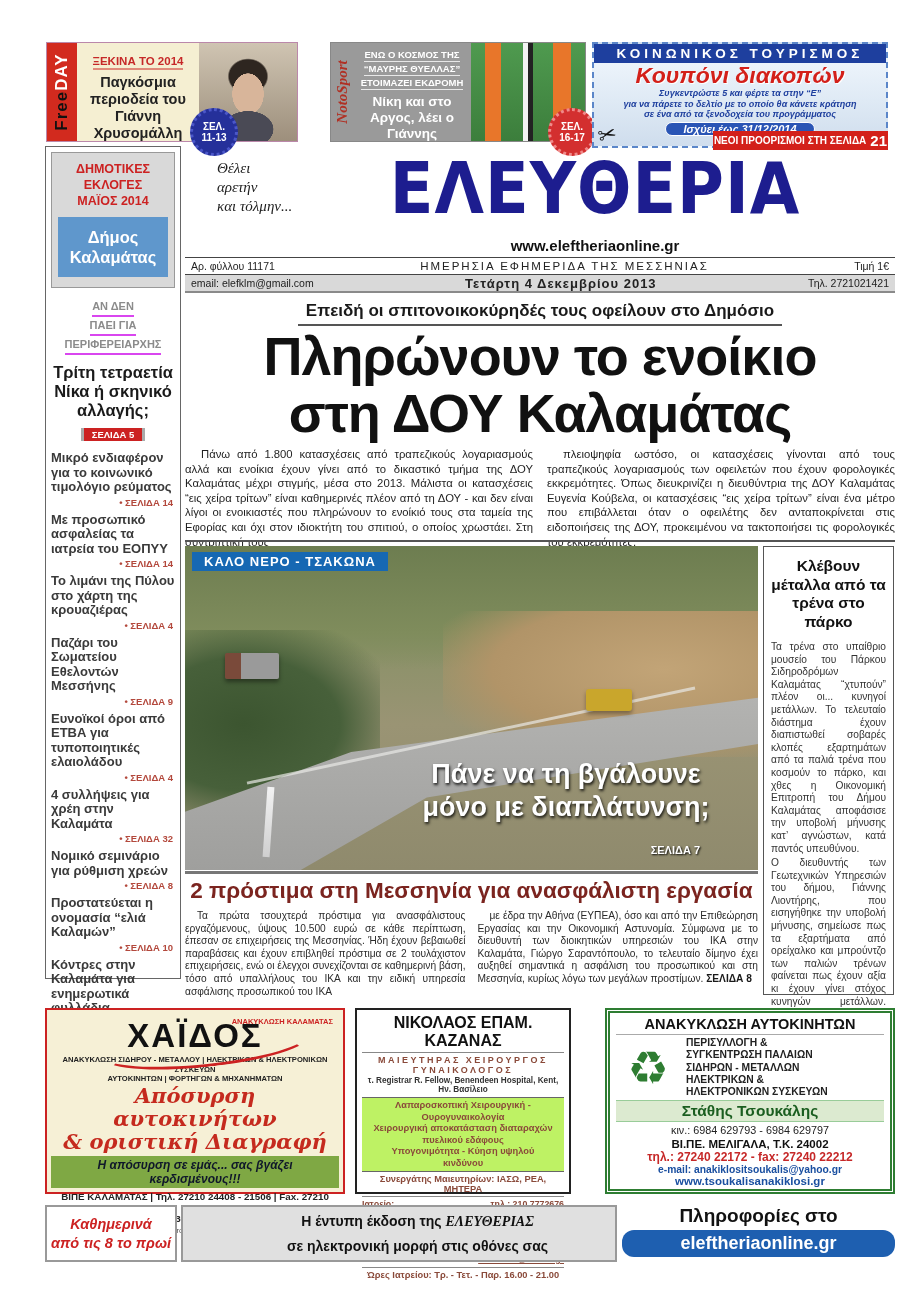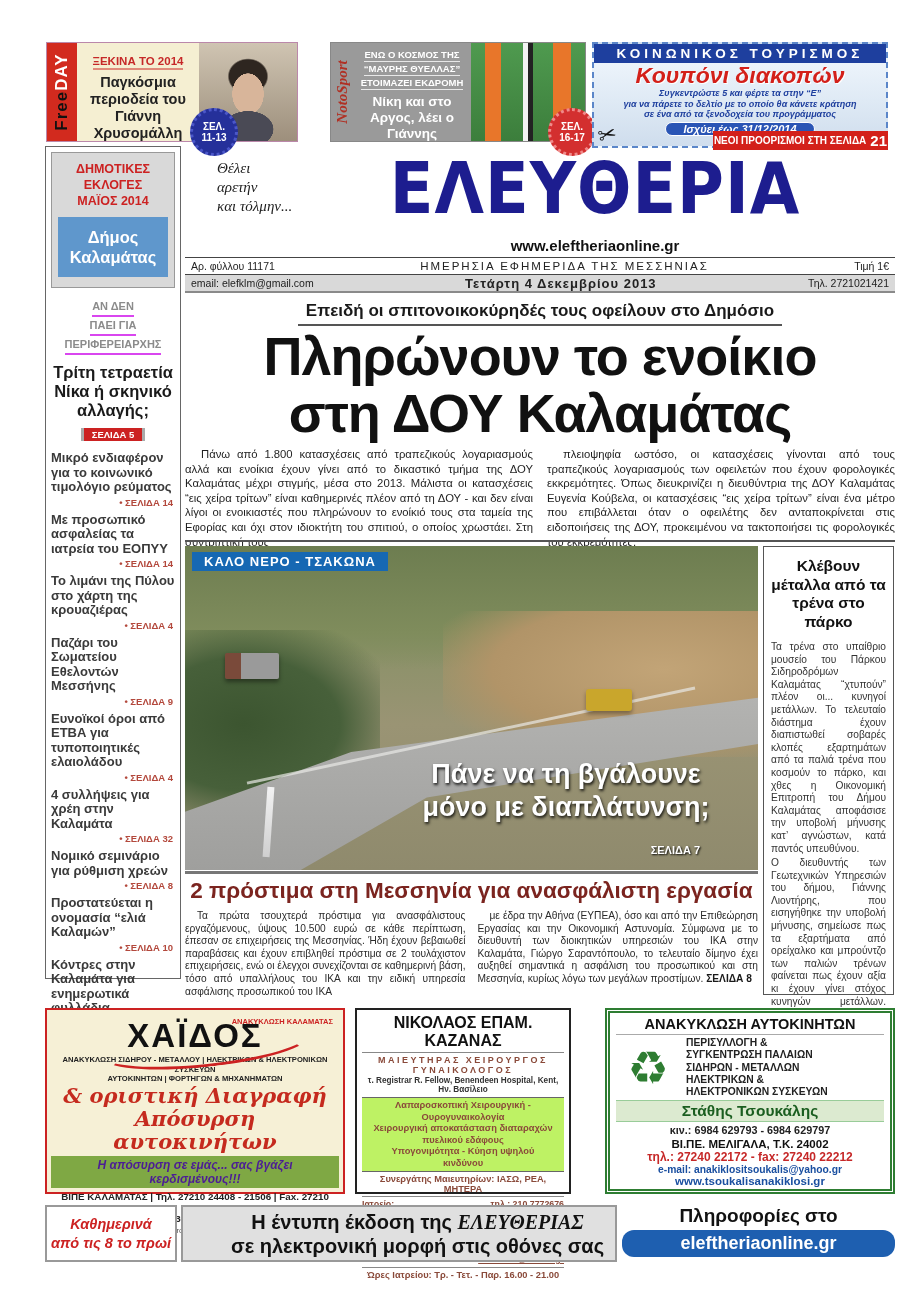--- a/index.html
+++ b/index.html
@@ -103,49 +103,49 @@
   .ss-col { width:281px; text-align:justify; font-size:10.2px; line-height:12.6px; color:#2a2a2a; text-indent:12px; }
   .ss-page { font-weight:bold; color:#1a1a1a; }
 
   
   .xaidos { left:45px; top:1008px; width:300px; height:186px; border:2px solid #cc2222; background:#f6f0d6; text-align:center; padding:3px 4px; }
   .xa-tag { position:absolute; right:10px; top:7px; color:#cc2222; font-weight:bold; font-size:7.5px; }
   .xa-name { display:inline-block; position:relative; font-weight:bold; font-size:33px; letter-spacing:2px; color:#111; margin-top:4px; }
   .xa-name::before { content:""; position:absolute; left:-26px; top:8px; width:150%; height:36px; border:3px solid transparent; border-bottom:3px solid #cc2222; border-radius:50%; transform:rotate(-6deg); }
   .xa-line { font-weight:bold; font-size:7.6px; color:#222; line-height:9.5px; }
   .xa-script { color:#c52a1e; font-weight:bold; font-style:italic; font-size:21px; line-height:23px; font-family:"DejaVu Serif", serif; }
-  .xa-green { background:#7fa844; color:#4c1d95; font-weight:bold; font-style:italic; font-size:12px; margin-top:3px; padding:2px 0; }
+  .xa-green { background:#7fa844; color:#0f172a; font-weight:bold; font-style:italic; font-size:12px; margin-top:3px; padding:2px 0; }
   .xa-contact { font-weight:bold; font-size:9.8px; color:#222; margin-top:3px; }
   .xa-contact2 { font-weight:bold; font-size:9.8px; color:#222; }
   .xa-email { font-weight:normal; font-size:7.5px; color:#555; }
   .kazanas { left:355px; top:1008px; width:216px; height:186px; border:2px solid #222; background:#fff; text-align:center; padding:4px 5px; }
   .kz-name { font-weight:bold; font-size:16px; color:#111; border-bottom:1px solid #888; padding-bottom:2px; }
   .kz-title { font-weight:bold; font-size:9px; letter-spacing:2.5px; color:#8a4a3a; margin-top:2px; }
   .kz-sub { font-weight:bold; font-size:8.2px; color:#333; margin-top:1px; }
   .kz-svc { margin-top:3px; background:#bef264; border-top:1px solid #666; border-bottom:1px solid #666; padding:2px 11px; color:#8a4a3a; font-weight:bold; font-size:9.3px; line-height:11.5px; }
   .kz-partners { font-weight:bold; font-size:9.3px; color:#8a4a3a; border-bottom:1px solid #888; padding:2px 0; }
   .kz-mid { display:flex; justify-content:space-between; margin-top:2px; color:#8a4a3a; font-weight:bold; font-size:8.8px; line-height:11px; }
   .kz-left { text-align:left; } .kz-right { text-align:right; }
   .kz-email { text-decoration:underline; }
   .kz-hours { border-top:1px solid #888; margin-top:2px; padding-top:2px; color:#8a4a3a; font-weight:bold; font-size:9.3px; }
   .tsoukalis { left:605px; top:1008px; width:290px; height:186px; border:5px double #2e7d32; background:#fff; text-align:center; padding:3px 6px; }
   .ts-header { font-weight:bold; font-size:14.5px; color:#111; border-bottom:1px solid #aaa; padding-bottom:2px; }
   .ts-row { display:flex; align-items:center; gap:6px; margin-top:2px; }
   .ts-recycle { font-size:46px; color:#2e7d32; line-height:48px; width:64px; }
   .ts-lines { text-align:left; font-weight:bold; font-size:10.3px; line-height:12.3px; color:#222; }
   .ts-name { margin-top:2px; background:#dcead0; border-top:1px solid #9c9; border-bottom:1px solid #9c9; color:#1b5e20; font-weight:bold; font-size:15.5px; padding:1px 0; }
-  .ts-mob { font-weight:bold; font-size:10.8px; color:#222; margin-top:2px; }
+  .ts-mob { font-weight:normal; font-size:10.8px; color:#222; margin-top:2px; }
   .ts-loc { font-weight:bold; font-size:11.5px; color:#111; margin-top:2px; }
   .ts-tel { font-weight:bold; font-size:12px; color:#c62828; }
   .ts-email { font-weight:bold; font-size:10.3px; color:#1a4fa0; }
   .ts-web { font-weight:bold; font-size:11.5px; color:#1a4fa0; }
 
   
   .bs-left { left:45px; top:1205px; width:132px; height:57px; border:2px solid #999; background:#fff; display:flex; flex-direction:column; align-items:center; justify-content:center; color:#cc2222; font-weight:bold; font-style:italic; font-size:14.5px; line-height:19px; }
-  .bs-mid { left:181px; top:1205px; width:436px; height:57px; border:2px solid #999; background:#e0e0e0; display:flex; flex-direction:column; align-items:center; justify-content:center; color:#111; font-weight:bold; font-size:20px; line-height:24px;padding-left:37px; }
+  .bs-mid { left:181px; top:1205px; width:436px; height:57px; border:2px solid #999; background:#e0e0e0; display:flex; flex-direction:column; align-items:center; justify-content:center; color:#111; font-weight:bold; font-size:14px; line-height:24px;padding-left:37px; }
   .bs-mid .serif-it { font-family:"Liberation Serif", serif; font-style:italic; }
   .bs-right { left:622px; top:1205px; width:273px; height:57px; text-align:center; }
   .bs-info { font-weight:bold; font-size:19px; color:#111; }
   .bs-btn { margin-top:3px; background:#1e5fb0; border-radius:12px; color:#fff; font-weight:bold; font-size:18px; padding:3px 0; }
 </style>
 </head>
 <body>
 
 <div class="abs freeday">
   <div class="fd-strip">
@@ -310,22 +310,22 @@
     <div class="ss-col">Τα πρώτα τσουχτερά πρόστιμα για ανασφάλιστους εργαζόμενους, ύψους 10.500 ευρώ σε κάθε περίπτωση, έπεσαν σε επιχειρήσεις της Μεσσηνίας. Ήδη έχουν βεβαιωθεί παραβάσεις και έχουν επιβληθεί πρόστιμα σε 2 τουλάχιστον επιχειρήσεις, ενώ οι έλεγχοι συνεχίζονται σε καθημερινή βάση, τόσο από υπαλλήλους του ΙΚΑ και την ειδική υπηρεσία ασφάλισης προσωπικού του ΙΚΑ</div>
     <div class="ss-col"><span>με έδρα την Αθήνα (ΕΥΠΕΑ), όσο και από την Επιθεώρηση Εργασίας και την Οικονομική Αστυνομία. Σύμφωνα με το διευθυντή των διοικητικών υπηρεσιών του ΙΚΑ στην Καλαμάτα, Γιώργο Σαραντόπουλο, το τελευταίο δίμηνο έχει αυξηθεί σημαντικά η ασφάλιση του προσωπικού και στη Μεσσηνία, κυρίως λόγω των μεγάλων προστίμων. </span><span class="ss-page">ΣΕΛΙΔΑ 8</span></div>
   </div>
 </div>
 
 <div class="abs xaidos">
   <span class="xa-tag">ΑΝΑΚΥΚΛΩΣΗ ΚΑΛΑΜΑΤΑΣ</span>
   <div><span class="xa-name">ΧΑΪΔΟΣ</span></div>
   <div class="xa-line">ΑΝΑΚΥΚΛΩΣΗ ΣΙΔΗΡΟΥ - ΜΕΤΑΛΛΟΥ | ΗΛΕΚΤΡΙΚΩΝ &amp; ΗΛΕΚΤΡΟΝΙΚΩΝ ΣΥΣΚΕΥΩΝ</div>
   <div class="xa-line">ΑΥΤΟΚΙΝΗΤΩΝ | ΦΟΡΤΗΓΩΝ &amp; ΜΗΧΑΝΗΜΑΤΩΝ</div>
+  <div class="xa-script">Απόσυρση αυτοκινήτων</div>
   <div class="xa-script">&amp; οριστική Διαγραφή</div>
-  <div class="xa-script">Απόσυρση αυτοκινήτων</div>
   <div class="xa-green">Η απόσυρση σε εμάς... σας βγάζει κερδισμένους!!!</div>
   <div class="xa-contact">ΒΙΠΕ ΚΑΛΑΜΑΤΑΣ | Τηλ. 27210 24408 - 21506 | Fax. 27210 24724</div>
   <div class="xa-contact2"><span>κιν. 6936900265 - 6936900266 - 6936900267</span> <span class="xa-email">E-mail: xaidosgroup@hotmail.com</span></div>
 </div>
 
 <div class="abs kazanas">
   <div class="kz-name">ΝΙΚΟΛΑΟΣ ΕΠΑΜ. ΚΑΖΑΝΑΣ</div>
   <div class="kz-title">ΜΑΙΕΥΤΗΡΑΣ ΧΕΙΡΟΥΡΓΟΣ ΓΥΝΑΙΚΟΛΟΓΟΣ</div>
   <div class="kz-sub">τ. Registrar R. Fellow, Benendeen Hospital, Kent, Ην. Βασίλειο</div>
   <div class="kz-svc">

